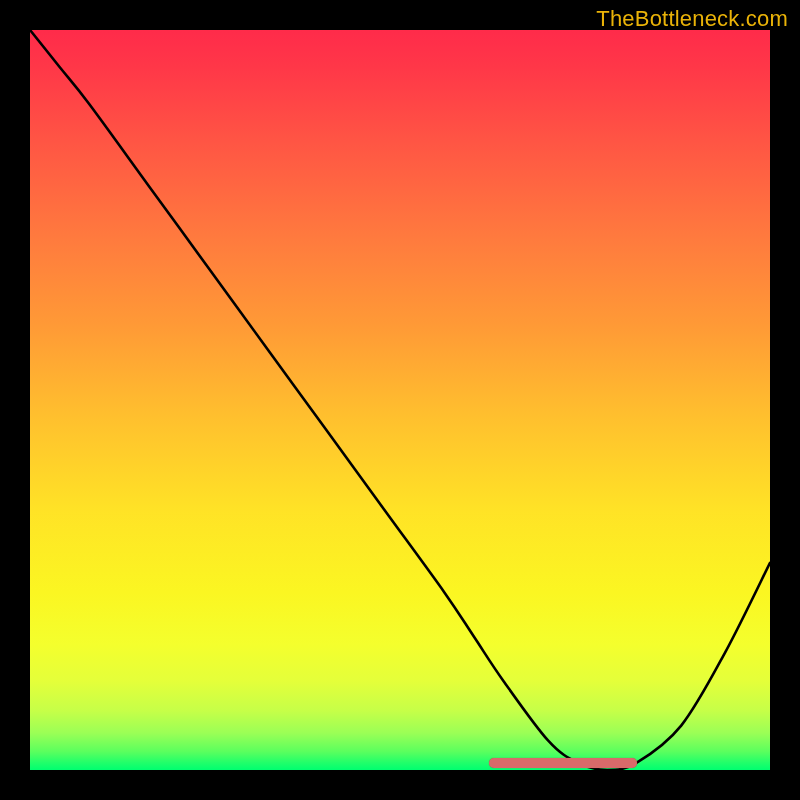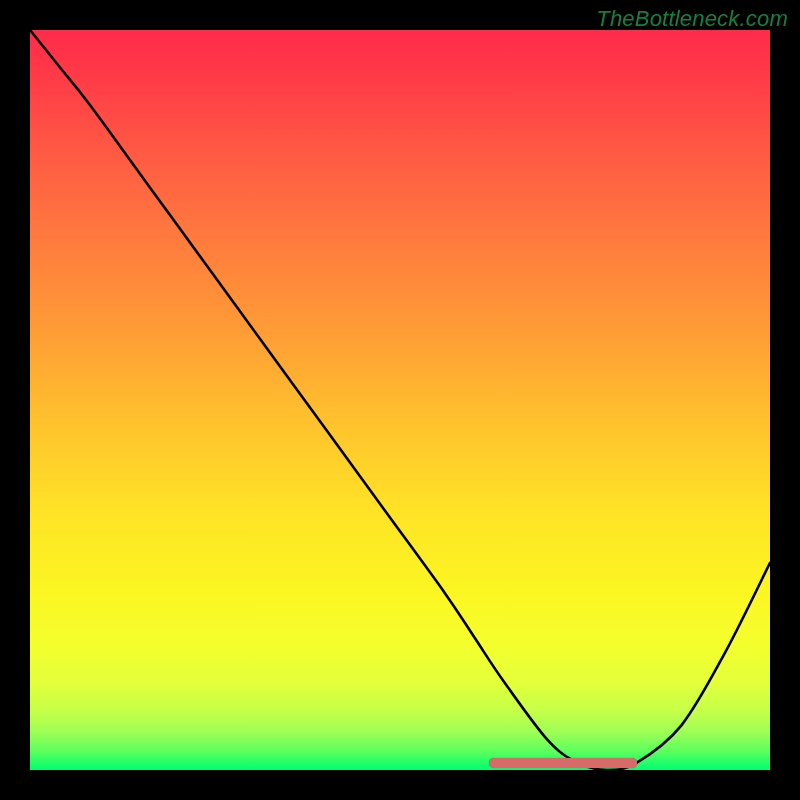--- a/index.html
+++ b/index.html
@@ -55,26 +55,25 @@
     position: absolute;
     height: 10px;
     border-radius: 6px;
     background: #d86a6a;
     box-shadow: 0 0 1px #a04040;
   }
   .watermark {
     position: absolute;
     top: 6px;
     right: 12px;
-    color: #15803d;
+    color: #eab308;
     font-size: 22px;
     font-weight: 500;
     letter-spacing: 0.2px;
     user-select: none;
-    font-style: italic;
   }
 </style>
 </head>
 <body>
 
 <div class="outer">
 
   <div class="watermark">TheBottleneck.com</div>
 
   <div class="plot-area">

